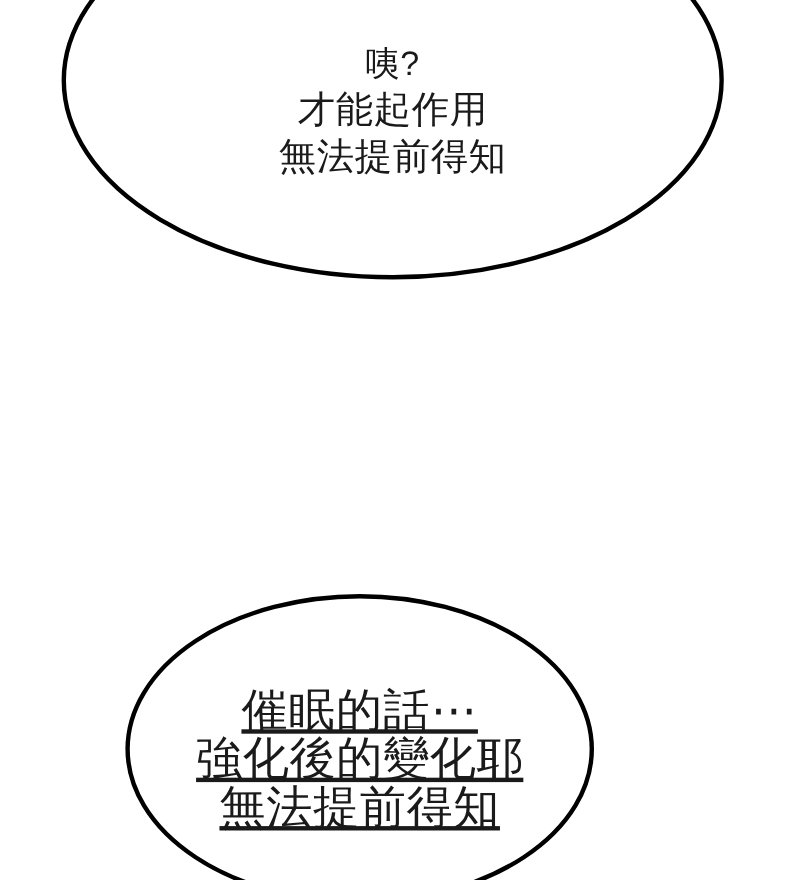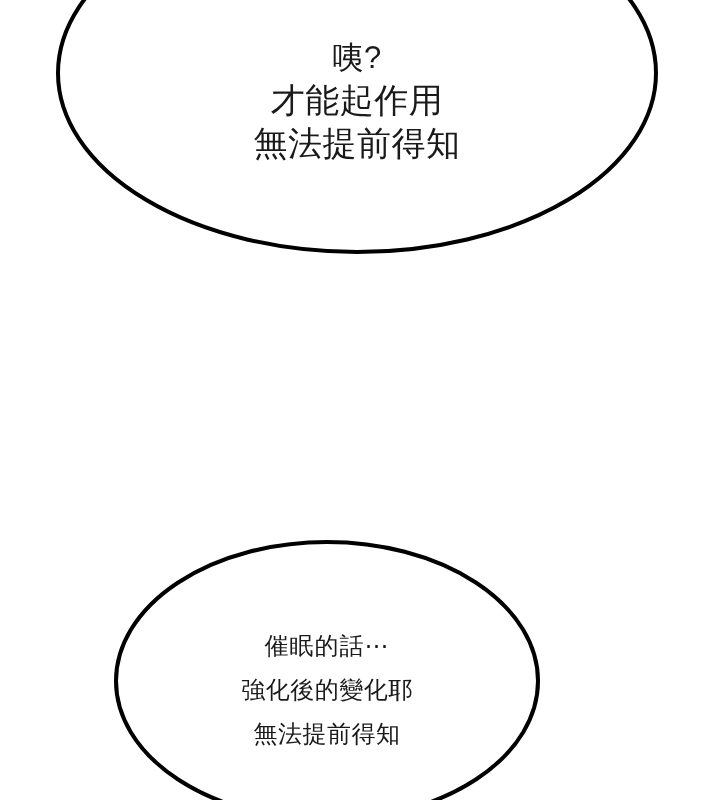--- a/index.html
+++ b/index.html
@@ -38,22 +38,23 @@
     left: 0;
     width: 714px;
     top: 36px;
     font-size: 34px;
     line-height: 43px;
   }
   #bubble-2-text {
     left: 0;
     width: 654px;
     top: 624px;
-    font-size: 24px;
+    font-size: 42px;
     line-height: 44px;
+    text-decoration: underline;
   }
   .text-line {
     display: block;
   }
   #bubble-1-text .text-line:nth-child(1) { font-size: 31px; }
   #bubble-2-text .text-line:nth-child(1) { letter-spacing: 1px; }
 </style>
 </head>
 <body>
 

